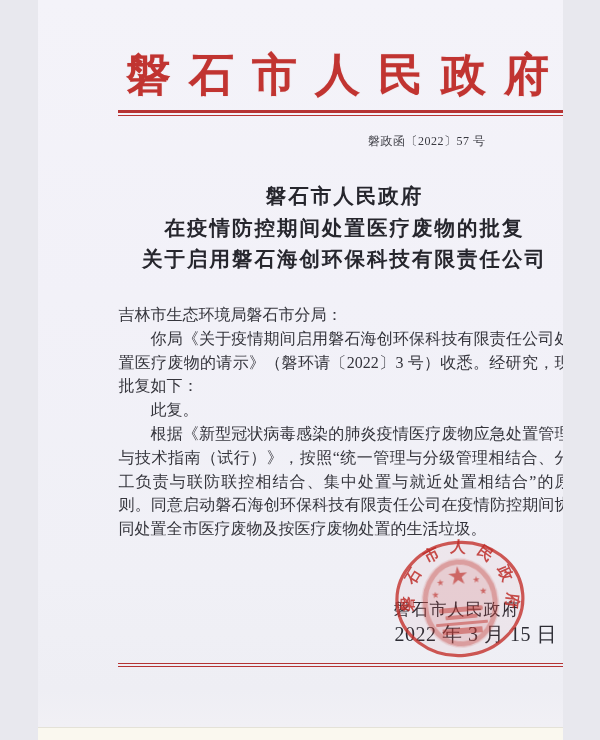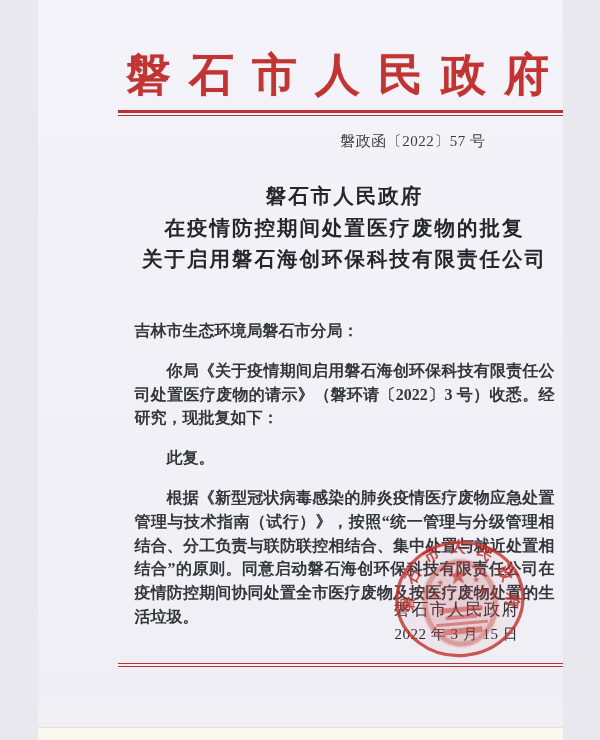--- a/index.html
+++ b/index.html
@@ -25,43 +25,43 @@
     text-shadow:0 0 1px rgba(193,52,49,.35);
   }
   .red-rule{
     position:absolute;left:80px;top:110px;width:468px;
     height:2px;
     border-top:3px solid #b73434;
     border-bottom:1.5px solid #b73434;
   }
   .doc-number{
     position:absolute;top:130px;right:77px;
-    font-size:15px;line-height:22px;color:#3a3a41;letter-spacing:.5px;
+    font-size:12px;line-height:22px;color:#3a3a41;letter-spacing:.5px;
   }
   .title{
     position:absolute;top:181px;left:0;width:600px;
     text-align:center;
     font-size:20.5px;line-height:31.5px;font-weight:bold;
     letter-spacing:2px;color:#26262d;
     padding-left:14px;box-sizing:border-box;
   }
   .body-text{
     position:absolute;left:81px;top:303px;width:452px;
     font-size:16px;line-height:23.8px;
     text-align:justify;color:#35353c;
   }
-  .body-text p{margin:16px;text-indent:2em;font-weight:bold;}
+  .body-text p{margin:0;text-indent:2em;}
   .body-text p.salutation{text-indent:0;}
   .signature{
     position:absolute;left:356px;top:600px;
     font-size:17px;line-height:20px;color:#2c2c34;letter-spacing:1px;
   }
   .sign-date{
     position:absolute;left:357px;top:624px;
-    font-size:15px;line-height:20px;color:#2c2c34;letter-spacing:.5px;
+    font-size:20px;line-height:20px;color:#2c2c34;letter-spacing:.5px;
   }
   .seal{
     position:absolute;left:336px;top:523px;width:172px;height:154px;
     transform:rotate(-5deg);
     pointer-events:none;
   }
   .bottom-rule{
     position:absolute;left:80px;top:663px;width:470px;
     height:2px;
     border-top:1.5px solid #b53333;

